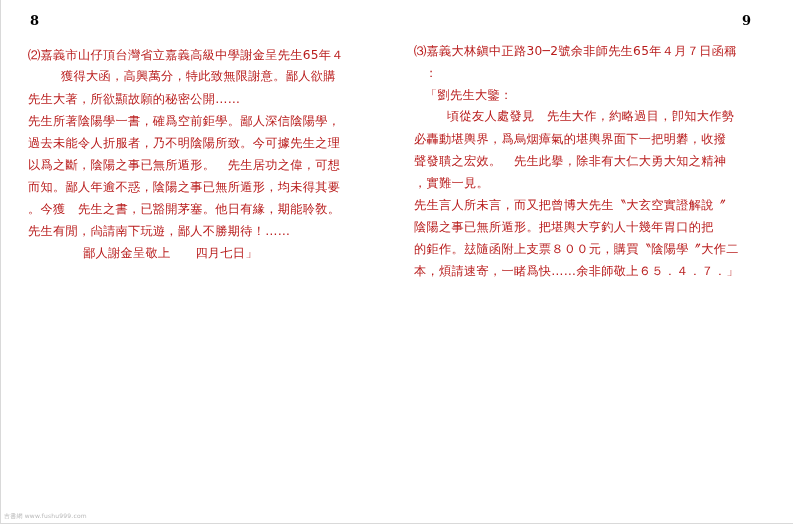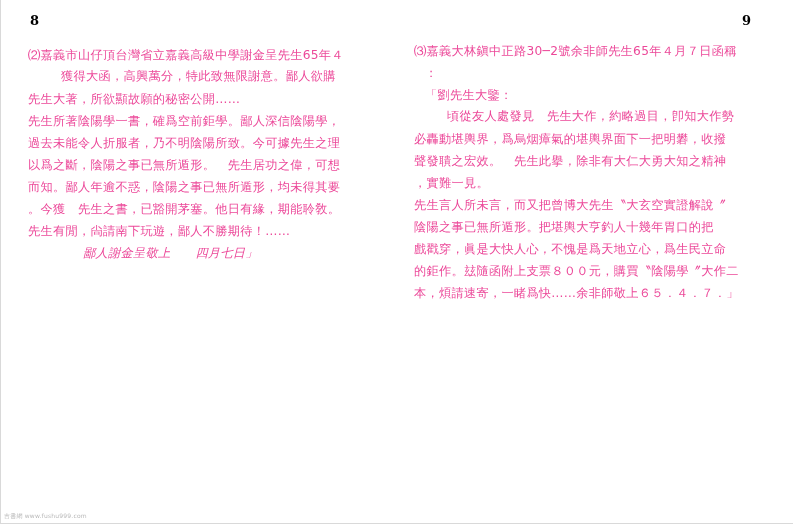--- a/index.html
+++ b/index.html
@@ -57,35 +57,34 @@
   }
   .folio-right {
     text-align: right;
     margin-right: 18px;
     margin-bottom: 14px;
   }
   .body-text {
     font-family: "DejaVu Sans", sans-serif;
     font-size: 12.2px;
     line-height: 21px;
-    color: #ec4899;
+    color: #b91c1c;
     letter-spacing: 0.3px;
   }
   .para {
     margin: 0 0 1px 0;
     text-align: justify;
   }
   .indent-1 { text-indent: 0; }
   .indent-2 { padding-left: 22px; }
   .indent-3 { padding-left: 11px; }
   .indent-4 { padding-left: 33px; font-family: Liberation Mono, monospace; }
   .sign-line {
     padding-left: 55px;
     white-space: nowrap;
-    font-style: italic;
   }
   .watermark {
     position: absolute;
     left: 4px;
     bottom: 4px;
     font-size: 6px;
     color: #b8b8b8;
     font-family: "DejaVu Sans", sans-serif;
     letter-spacing: 0.2px;
     line-height: 1.1;
@@ -135,21 +134,20 @@
       <div class="body-text">
         <p class="para indent-1">⑶嘉義大林鎭中正路30─2號余非師先生65年４月７日函稱</p>
         <p class="para indent-3">：</p>
         <p class="para indent-3">「劉先生大鑒：</p>
         <p class="para indent-4">頃從友人處發見　先生大作，約略過目，卽知大作勢</p>
         <p class="para indent-1">必轟動堪輿界，爲烏烟瘴氣的堪輿界面下一把明礬，收撥</p>
         <p class="para indent-1">聲發聵之宏效。　先生此擧，除非有大仁大勇大知之精神</p>
         <p class="para indent-1">，實難一見。</p>
         <p class="para indent-1">先生言人所未言，而又把曾博大先生〝大玄空實證解說〞</p>
         <p class="para indent-1">陰陽之事已無所遁形。把堪輿大亨釣人十幾年胃口的把</p>
-        <p class="para indent-1">戲戳穿，眞是大快人心，不愧是爲天地立心，爲生民立命</p>
         <p class="para indent-1">的鉅作。玆隨函附上支票８００元，購買〝陰陽學〞大作二</p>
         <p class="para indent-1">本，煩請速寄，一睹爲快……余非師敬上６５．４．７．」</p>
         <p class="para indent-1"></p>
       </div>
     </div>
 
   </div>
 
   <div class="frame-line frame-bottom"></div>
   <div class="frame-line frame-left"></div>

